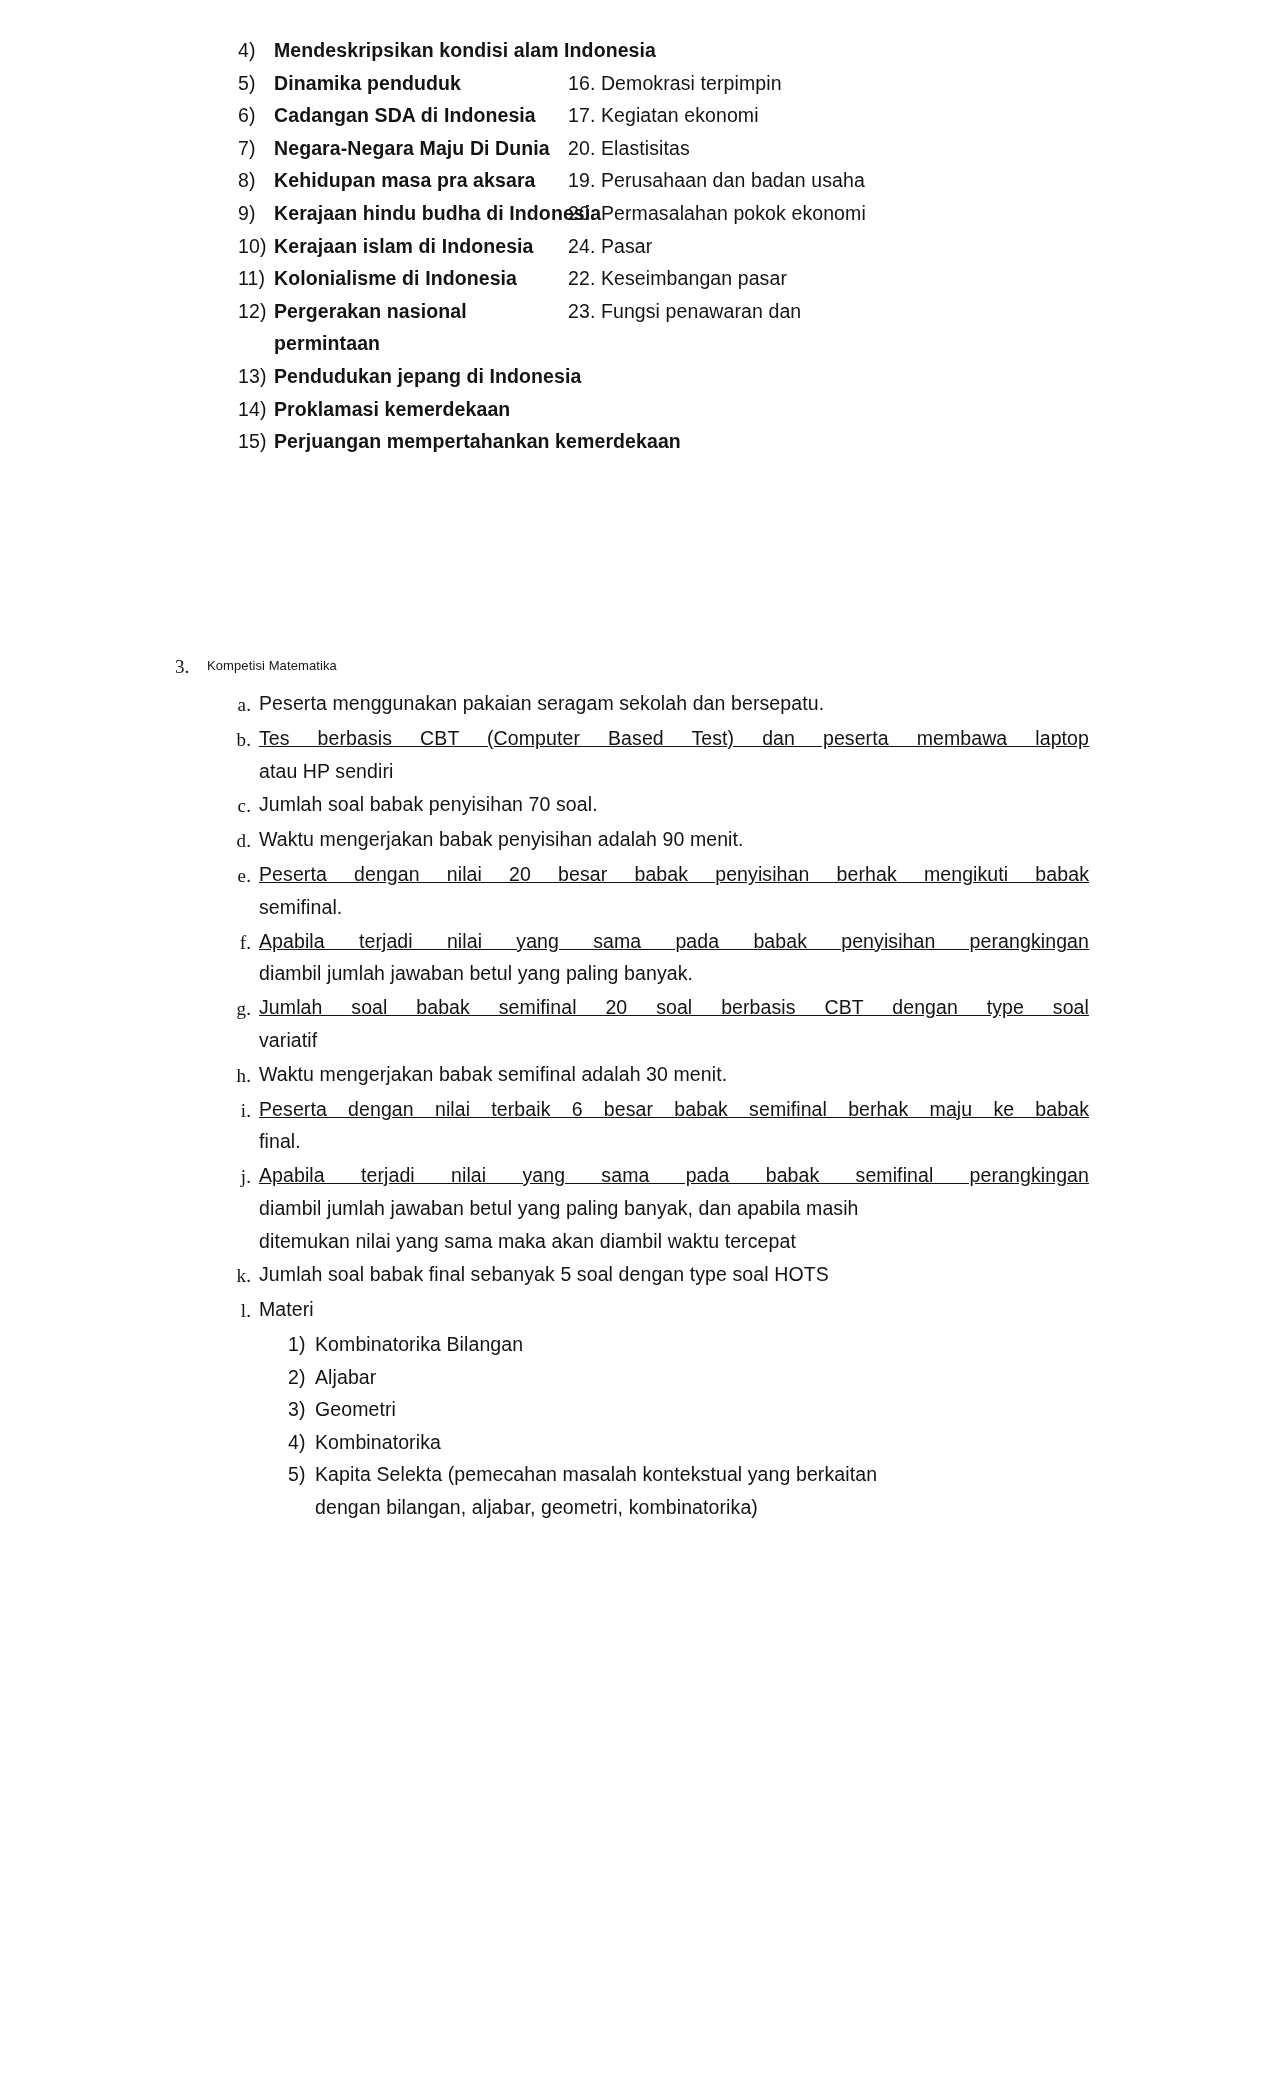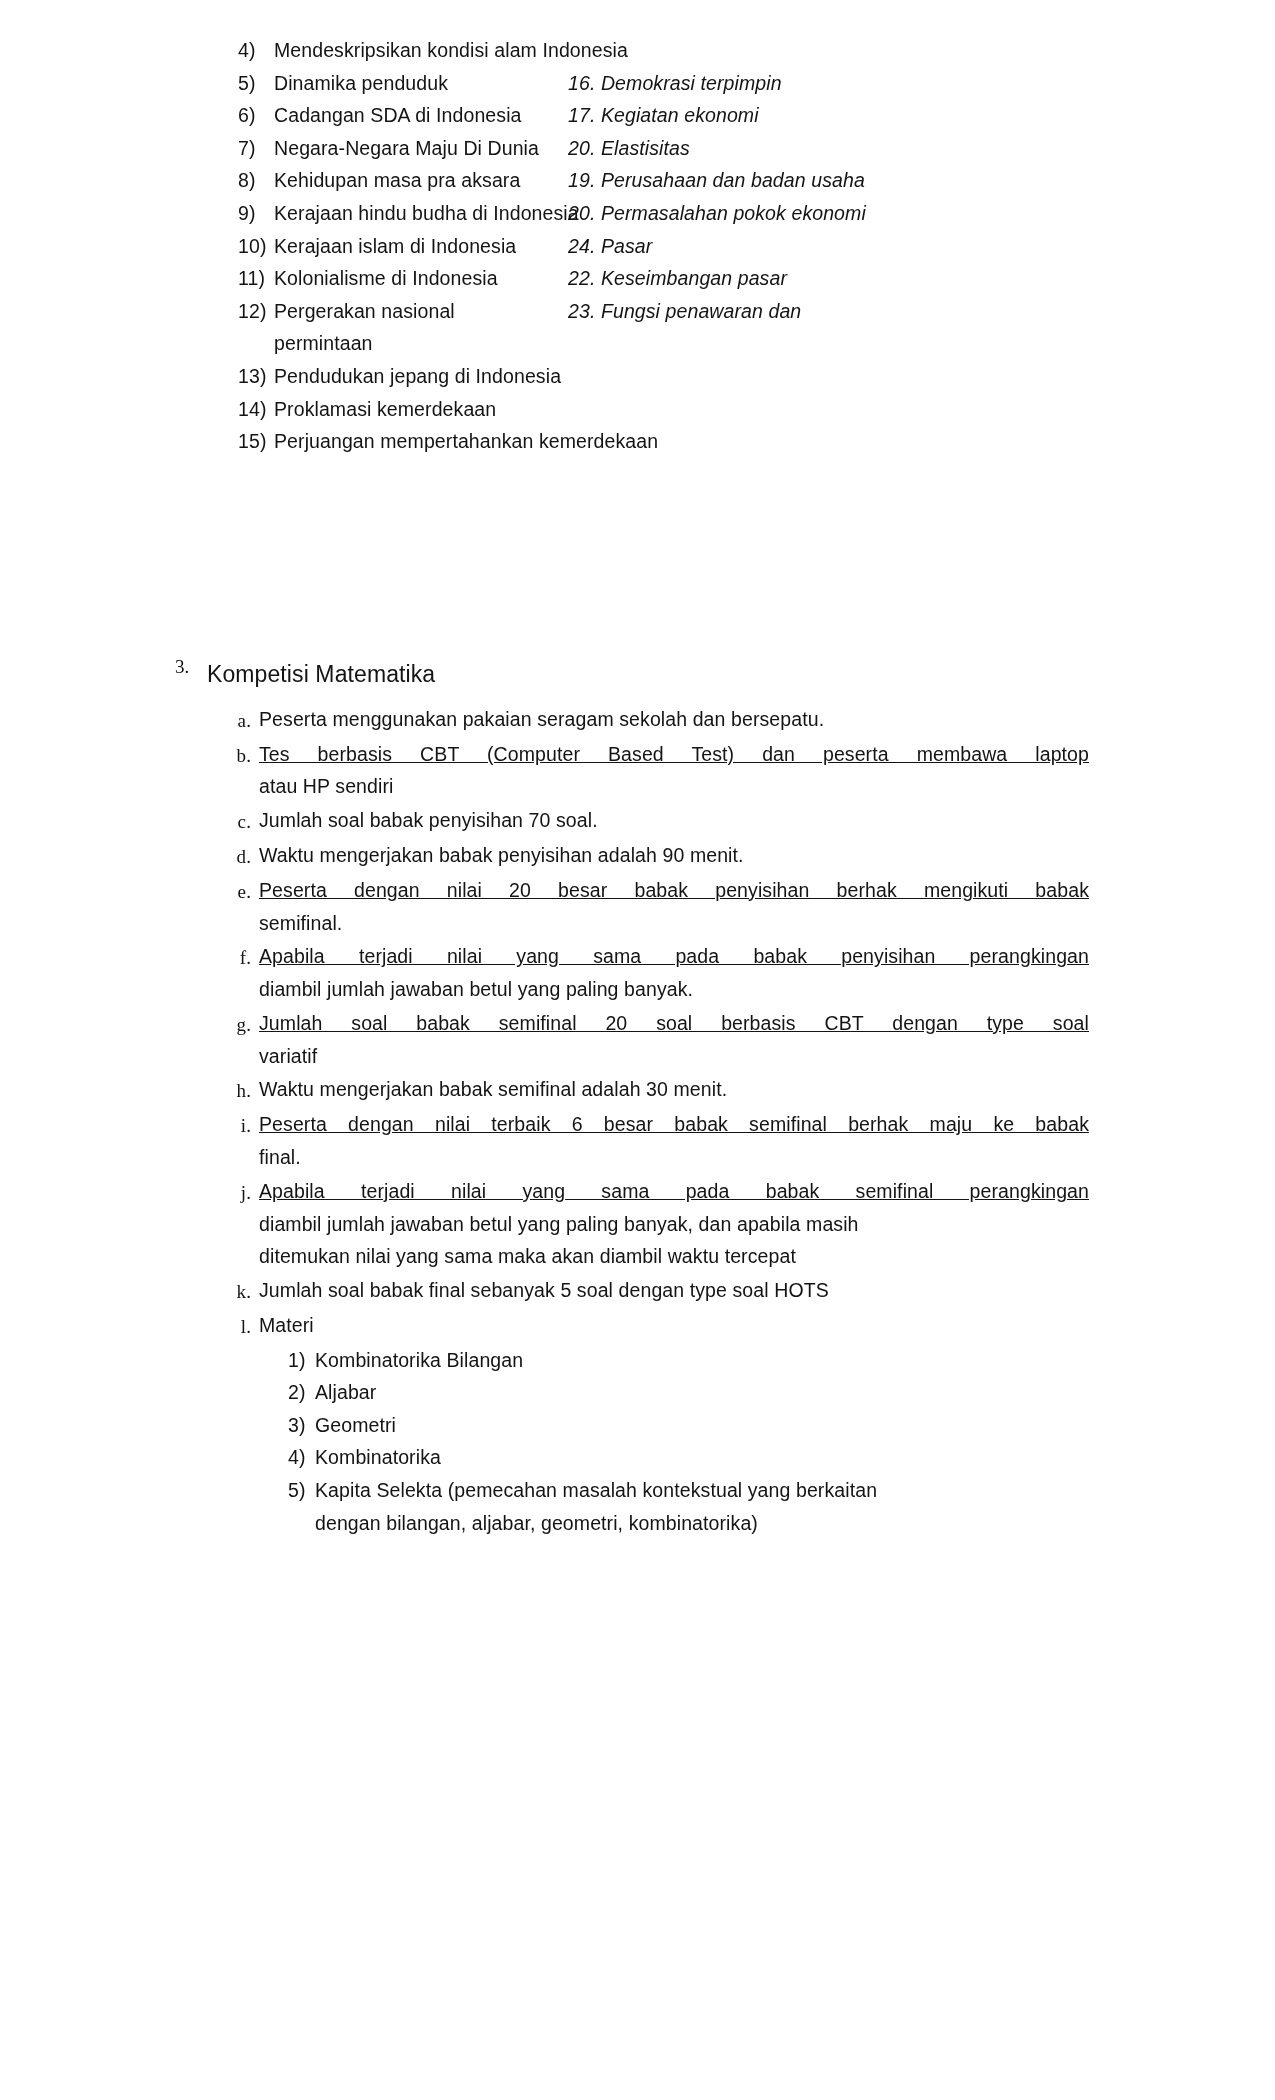--- a/index.html
+++ b/index.html
@@ -48,26 +48,26 @@
     display: flex;
     align-items: flex-start;
     flex: 0 0 330px;
   }
   .mcol-left .mnum {
     width: 36px;
     flex: 0 0 36px;
   }
   .mcol-left .mtext {
     white-space: nowrap;
+    font-weight: bold;
   }
   .mcol-right {
     flex: 1 1 auto;
     white-space: nowrap;
     padding-left: 0px;
-    font-style: italic;
   }
 
   
   .section3 {
     position: absolute;
     left: 175px;
     top: 655px;
     width: 960px;
   }
   .sec-head {
@@ -75,21 +75,21 @@
     align-items: flex-start;
   }
   .sec-head .sec-num {
     font-family: "Liberation Serif", serif;
     font-size: 19px;
     width: 32px;
     flex: 0 0 32px;
     padding-top: 1px;
   }
   .sec-head .sec-title {
-    font-size: 23px;
+    font-size: 13px;
   }
 
   .alpha-list {
     margin-top: 9px;
     margin-left: 49px;
   }
   .alpha-item {
     display: flex;
     align-items: flex-start;
     margin-bottom: 1px;

